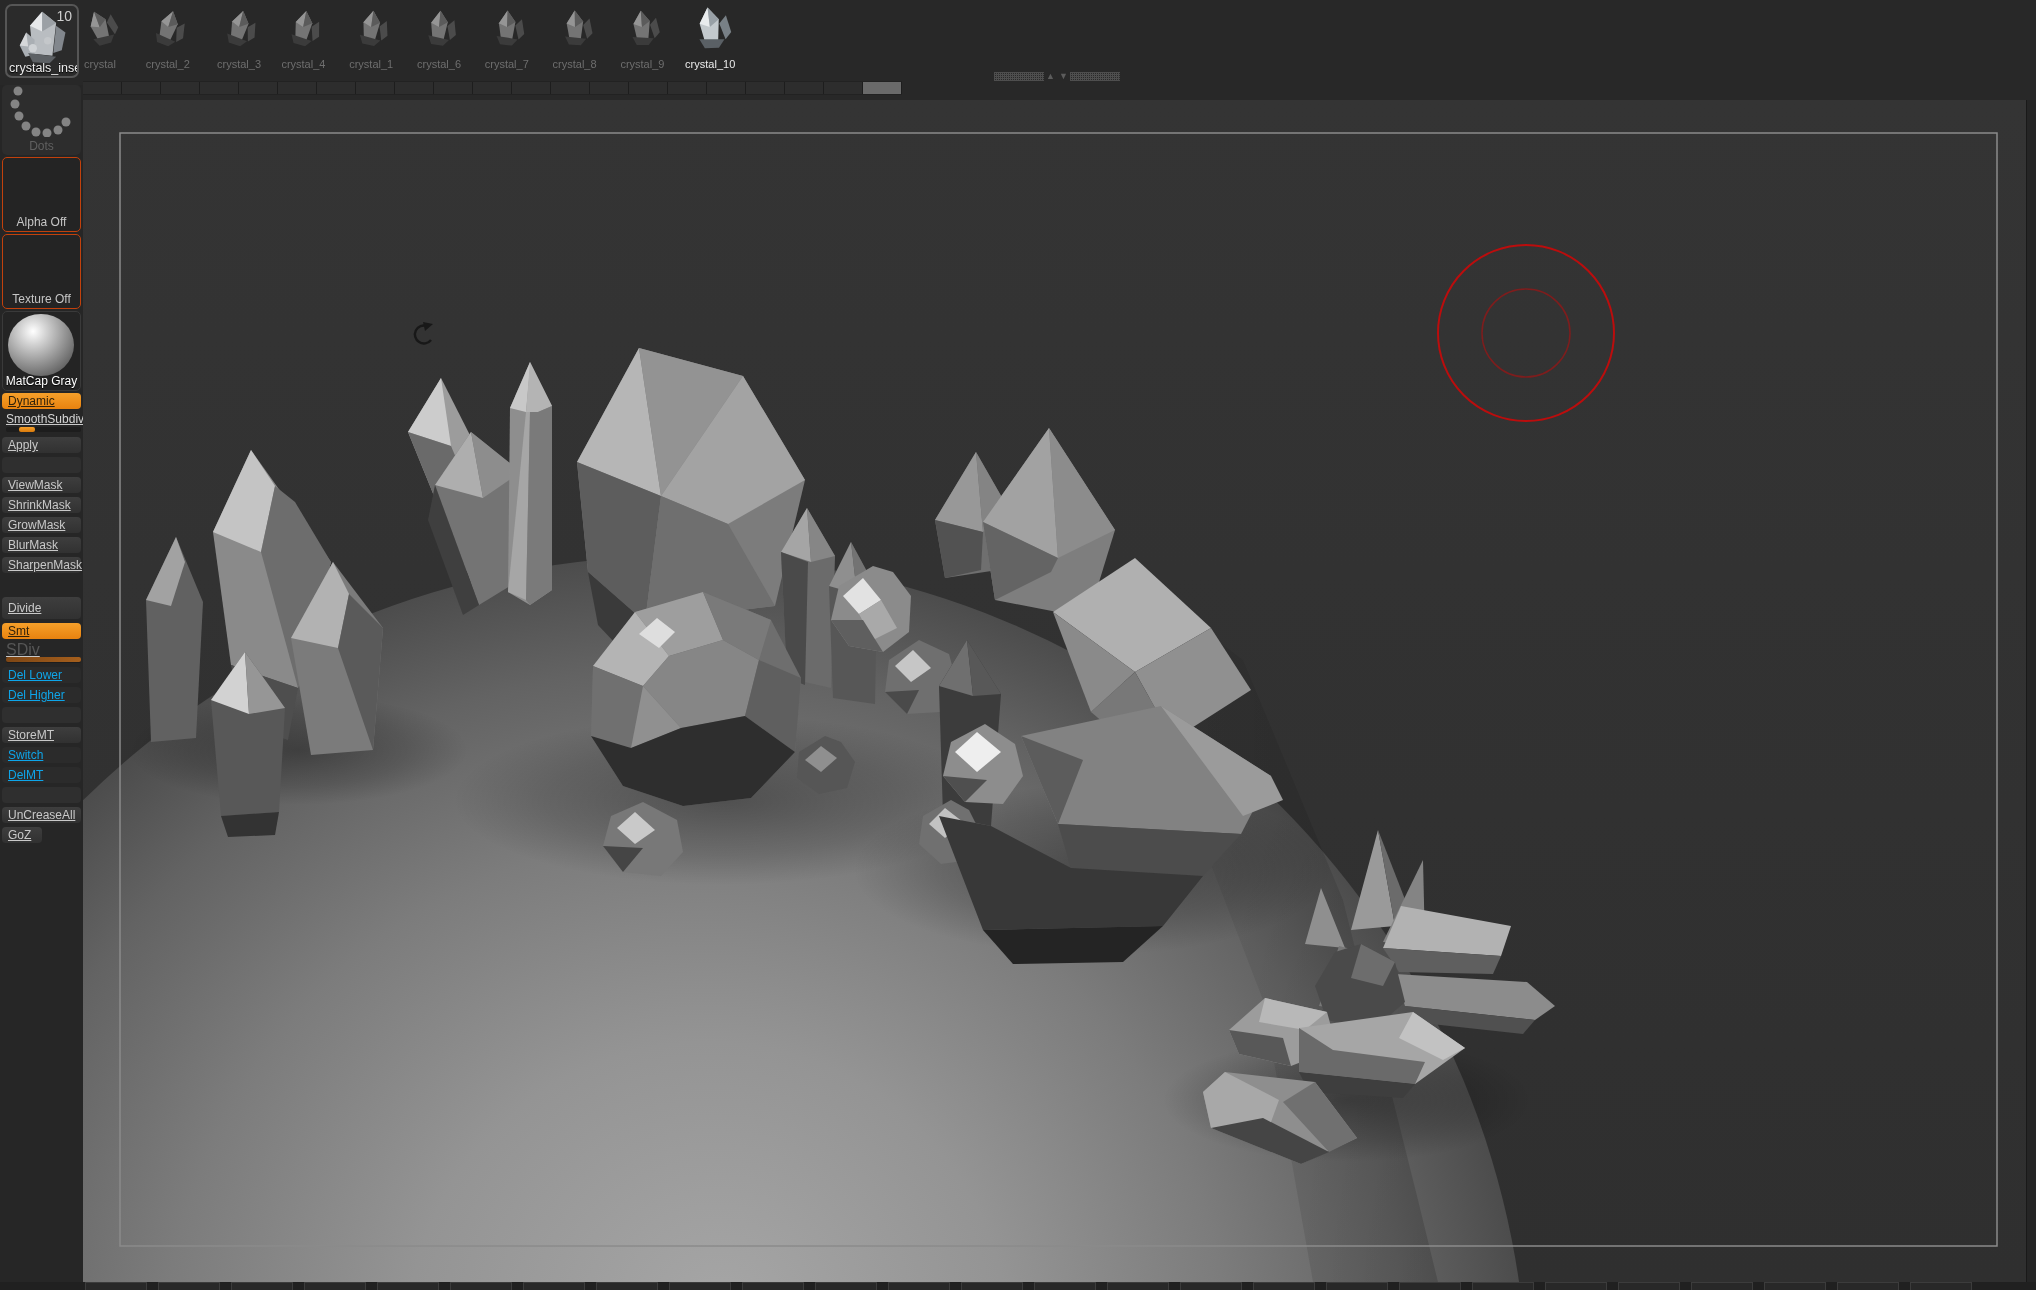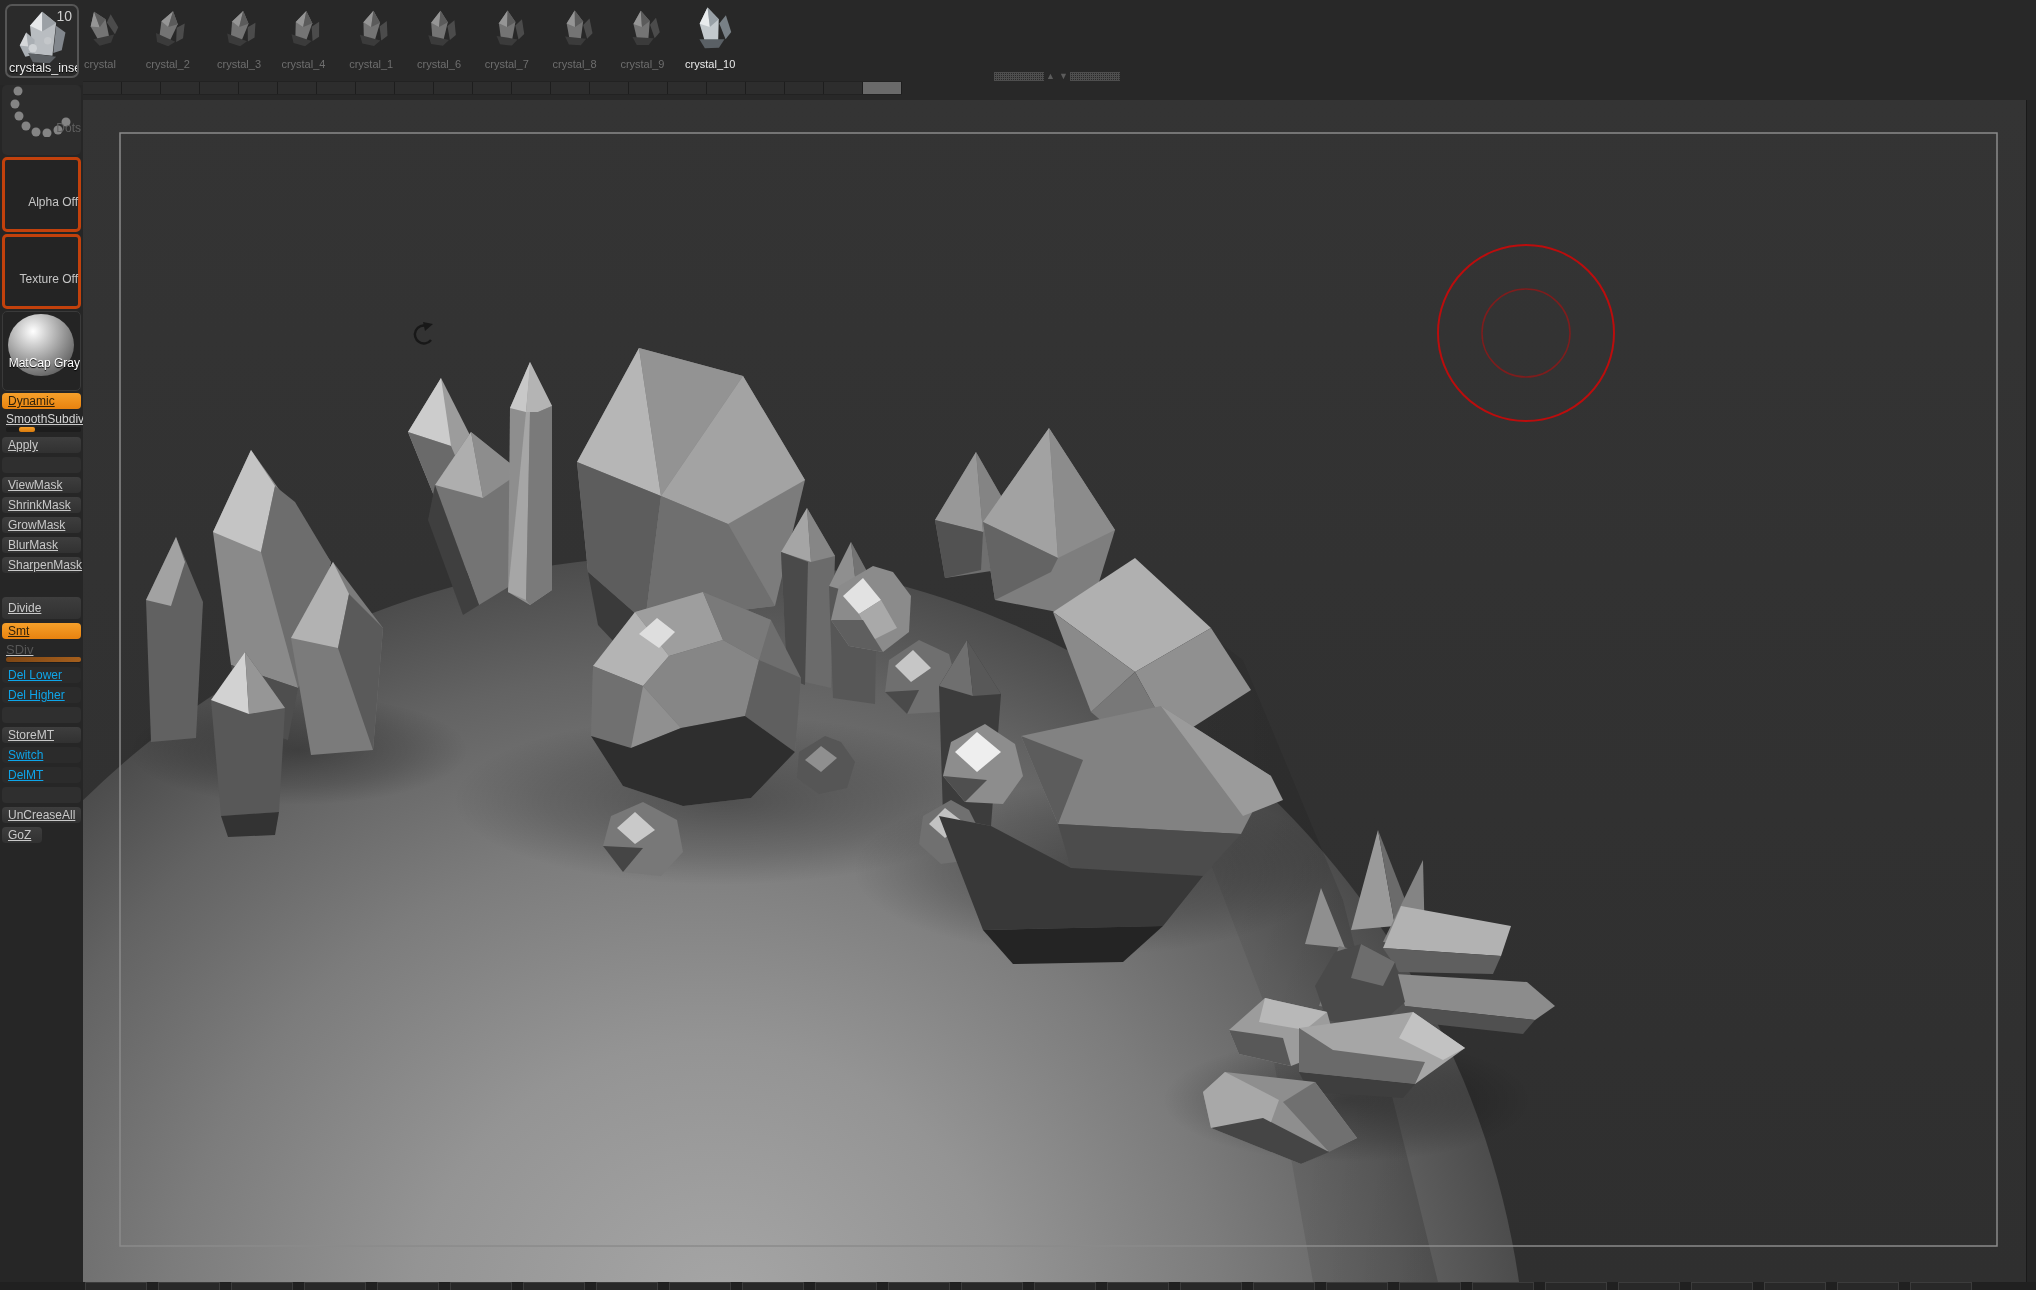--- a/index.html
+++ b/index.html
@@ -30,41 +30,41 @@
   .checker{width:50px;height:9px;background-color:#2a2a2a;
     background-image:repeating-linear-gradient(90deg,#4e4e4e 0 1px,transparent 1px 2px),
                      repeating-linear-gradient(0deg,#4e4e4e 0 1px,transparent 1px 2px);}
   .tri{font-size:9px;color:#5c5c5c;line-height:9px;padding:0 2px;}
 
   
   .sidebar{position:absolute;left:0;top:85px;width:83px;bottom:8px;background:#262626;}
   .side-divider{position:absolute;left:83px;top:100px;width:2px;height:1182px;background:#313131;border-left:1px solid #1e1e1e;}
   .panel{position:relative;margin:0 2px 2px 2px;width:79px;box-sizing:border-box;border-radius:5px;}
   .panel.stroke{height:70px;background:#2d2d2d;}
-  .panel.dark{height:75px;background:#242424;border:3px solid #c2410c;}
-  .panel .plabel{position:absolute;left:0;bottom:20px;width:100%;text-align:right;font-size:12px;color:#c6c6c6;}
+  .panel.dark{height:75px;background:#242424;border:1px solid #c2410c;}
+  .panel .plabel{position:absolute;left:0;bottom:2px;width:100%;text-align:center;font-size:12px;color:#c6c6c6;}
   .panel.stroke .plabel{color:#606060;}
   .panel.matcap{height:80px;background:#242424;border:1px solid #3a3a3a;overflow:hidden;}
   .matcap-sphere{position:absolute;left:5px;top:2px;width:66px;height:62px;border-radius:50%;
     background:radial-gradient(circle at 38% 28%, #ffffff 0%, #d2d2d2 22%, #979797 52%, #5d5d5d 82%, #424242 100%);}
   .panel.matcap .plabel{color:#ffffff;text-shadow:0 1px 1px #000;}
 
   .controls{position:relative;margin:1px 2px 0 2px;width:79px;}
   .ctl{position:relative;width:79px;box-sizing:border-box;margin-bottom:4px;border-radius:4px;
     font-size:12px;line-height:16px;height:16px;padding-left:6px;color:#c9c9c9;cursor:pointer;text-decoration:underline;}
   .ctl.button{background:linear-gradient(#3e3e3e,#313131);}
   .ctl.button_tall{background:linear-gradient(#3e3e3e,#313131);height:22px;line-height:22px;}
   .ctl.button_narrow{background:linear-gradient(#3e3e3e,#313131);width:40px;}
   .ctl.button_disabled{background:#2b2b2b;color:#0ea5e9;cursor:default;}
   .ctl.toggle_on{background:linear-gradient(#f6a02a,#e8820f);color:#30220a;}
   .ctl.empty{background:#2f2f2f;cursor:default;}
   .ctl.gap{background:transparent;height:16px;cursor:default;}
   .ctl.slider,.ctl.slider_disabled{height:20px;background:transparent;padding-left:4px;cursor:default;}
   .ctl.slider .slabel{font-size:12px;color:#d6d6d6;line-height:13px;}
-  .ctl.slider_disabled .slabel{font-size:13px;color:#565656;line-height:13px;}
+  .ctl.slider_disabled .slabel{font-size:16px;color:#565656;line-height:13px;}
   .strack{position:relative;margin-top:1px;width:75px;height:5px;background:#1d1d1d;border-radius:2px;}
   .shandle{position:absolute;top:0;height:5px;border-radius:2px;background:linear-gradient(#f6a02a,#d97a0c);}
   .ctl.slider_disabled .strack{height:6px;}
   .ctl.slider_disabled .shandle{background:linear-gradient(90deg,#7e4614,#a55f1d);}
 
   
   .canvas{position:absolute;left:83px;top:100px;width:1953px;height:1182px;background:#313131;cursor:crosshair;}
   .right-strip{position:absolute;left:2026px;top:100px;width:10px;height:1182px;background:#252525;border-left:1px solid #191919;}
   .bottom-strip{position:absolute;left:0;top:1282px;width:2036px;height:8px;background:#202020;display:flex;padding-left:85px;box-sizing:border-box;}
   .bottom-strip .bcell{width:62px;height:8px;margin-right:11px;background:#282828;border:1px solid #3c3c3c;border-bottom:none;box-sizing:border-box;}

